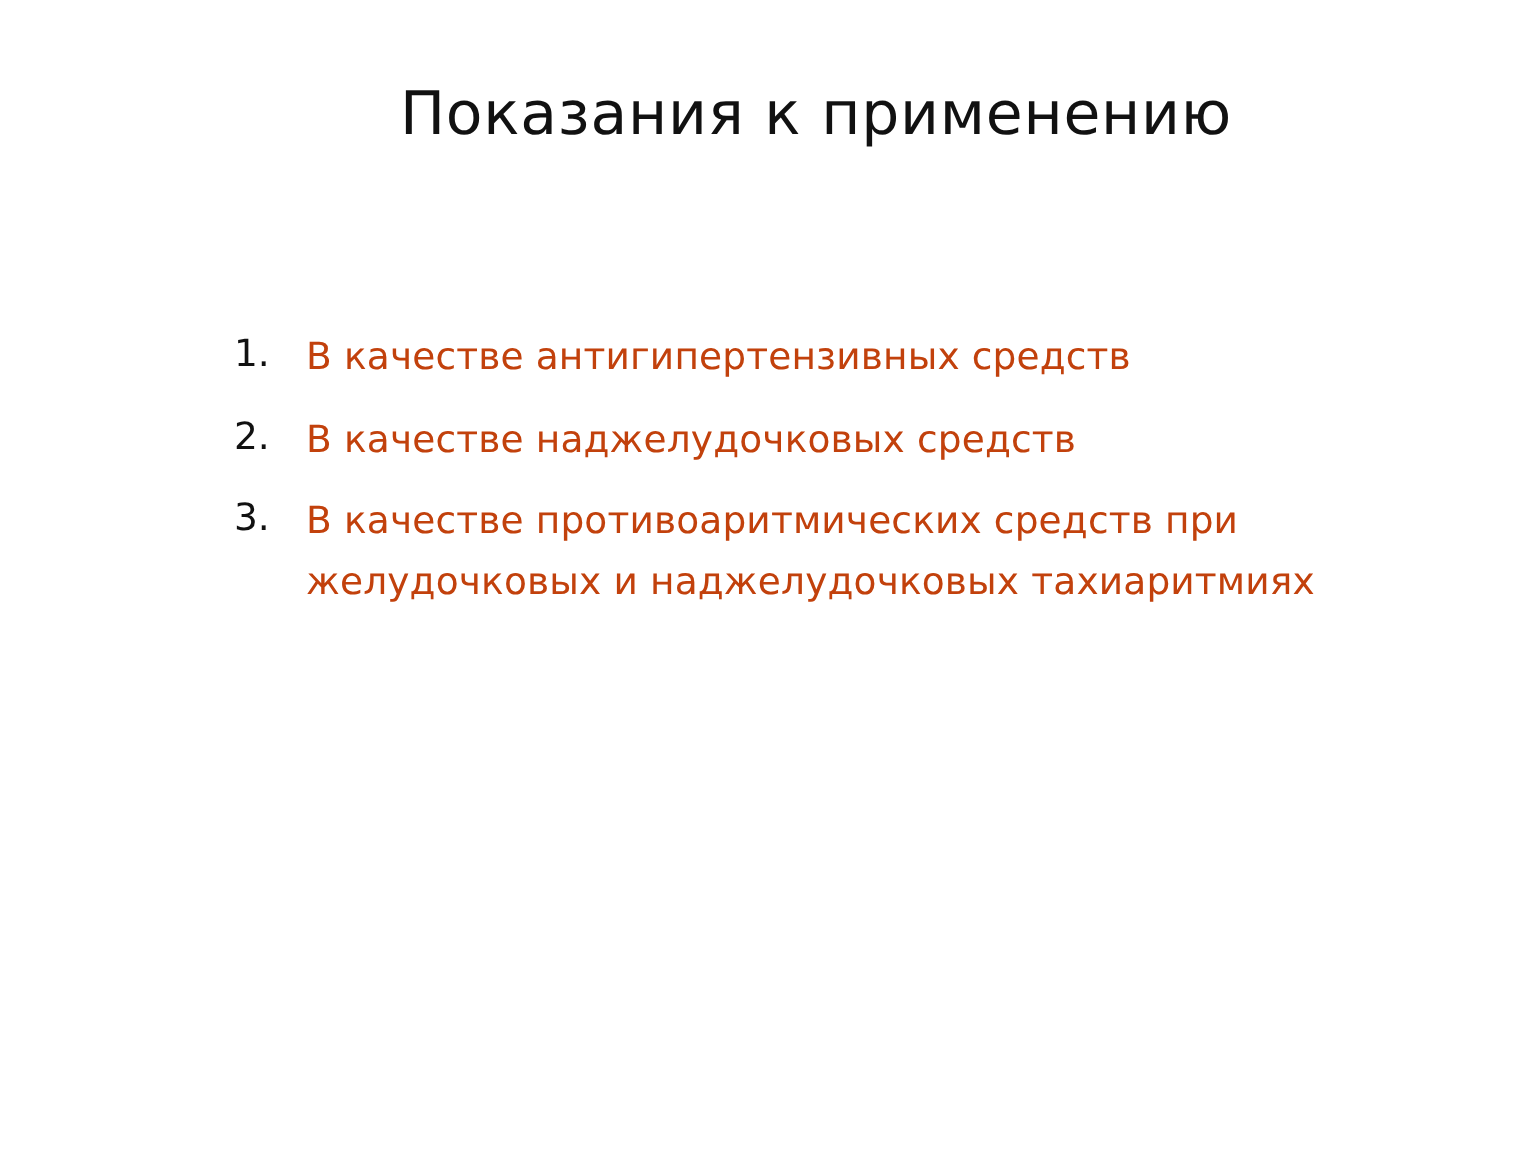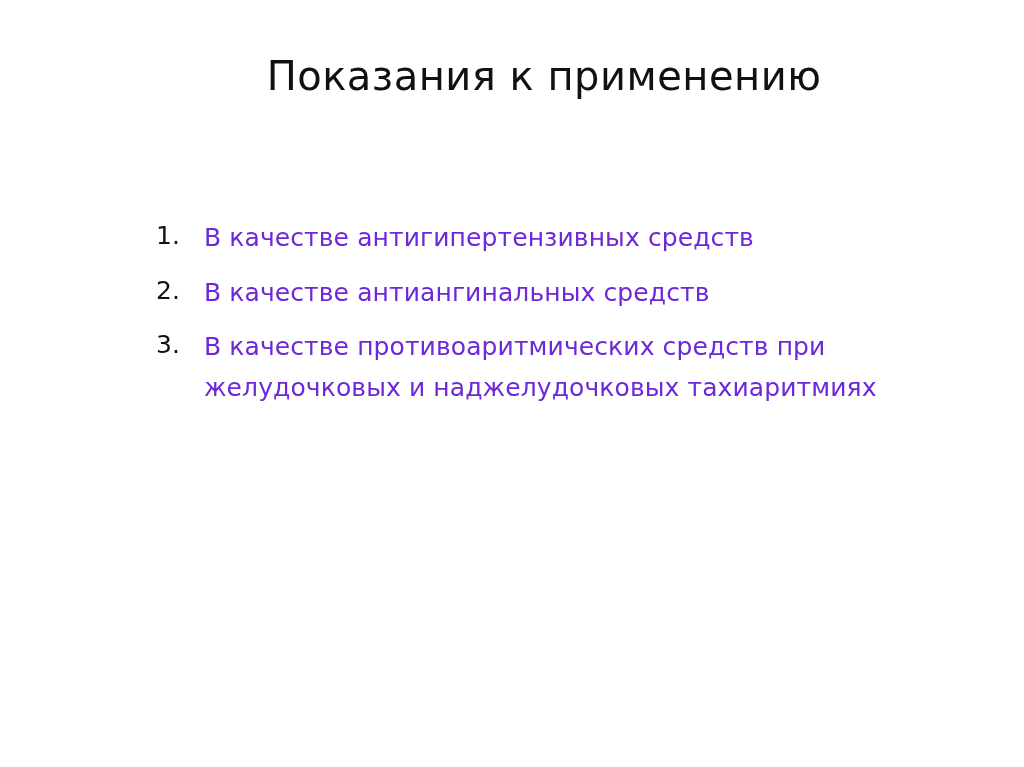--- a/index.html
+++ b/index.html
@@ -57,21 +57,21 @@
     flex: 0 0 auto;
     width: 48px;
     font-size: 25px;
     line-height: 1.45;
     color: #111111;
   }
   .item-text {
     flex: 1 1 auto;
     font-size: 25px;
     line-height: 1.62;
-    color: #6d28d9;
+    color: #c2410c;
     letter-spacing: 0.1px;
   }
 </style>
 </head>
 <body style="background: rgb(255, 255, 255);">
 
 <div class="slide">
 
   <div class="title-block">
     <div class="title-line">Показания к применению</div>
@@ -79,21 +79,21 @@
 
   <div class="body-list">
 
     <div class="list-item">
       <div class="item-number">1.</div>
       <div class="item-text">В качестве антигипертензивных средств</div>
     </div>
 
     <div class="list-item">
       <div class="item-number">2.</div>
-      <div class="item-text">В качестве антиангинальных средств</div>
+      <div class="item-text">В качестве наджелудочковых средств</div>
     </div>
 
     <div class="list-item">
       <div class="item-number">3.</div>
       <div class="item-text">В качестве противоаритмических средств при желудочковых и наджелудочковых тахиаритмиях</div>
     </div>
 
   </div>
 
 </div>

